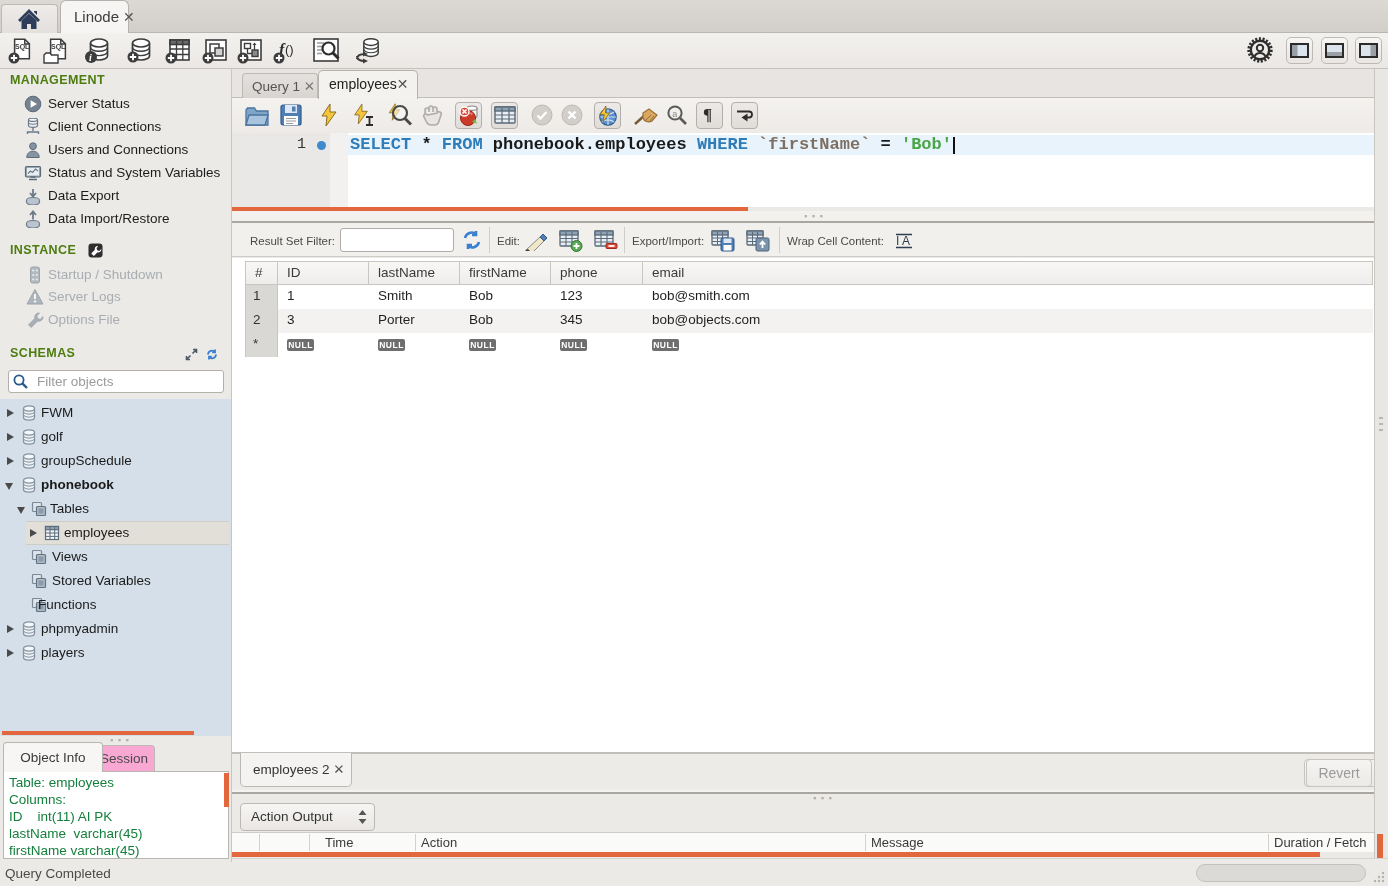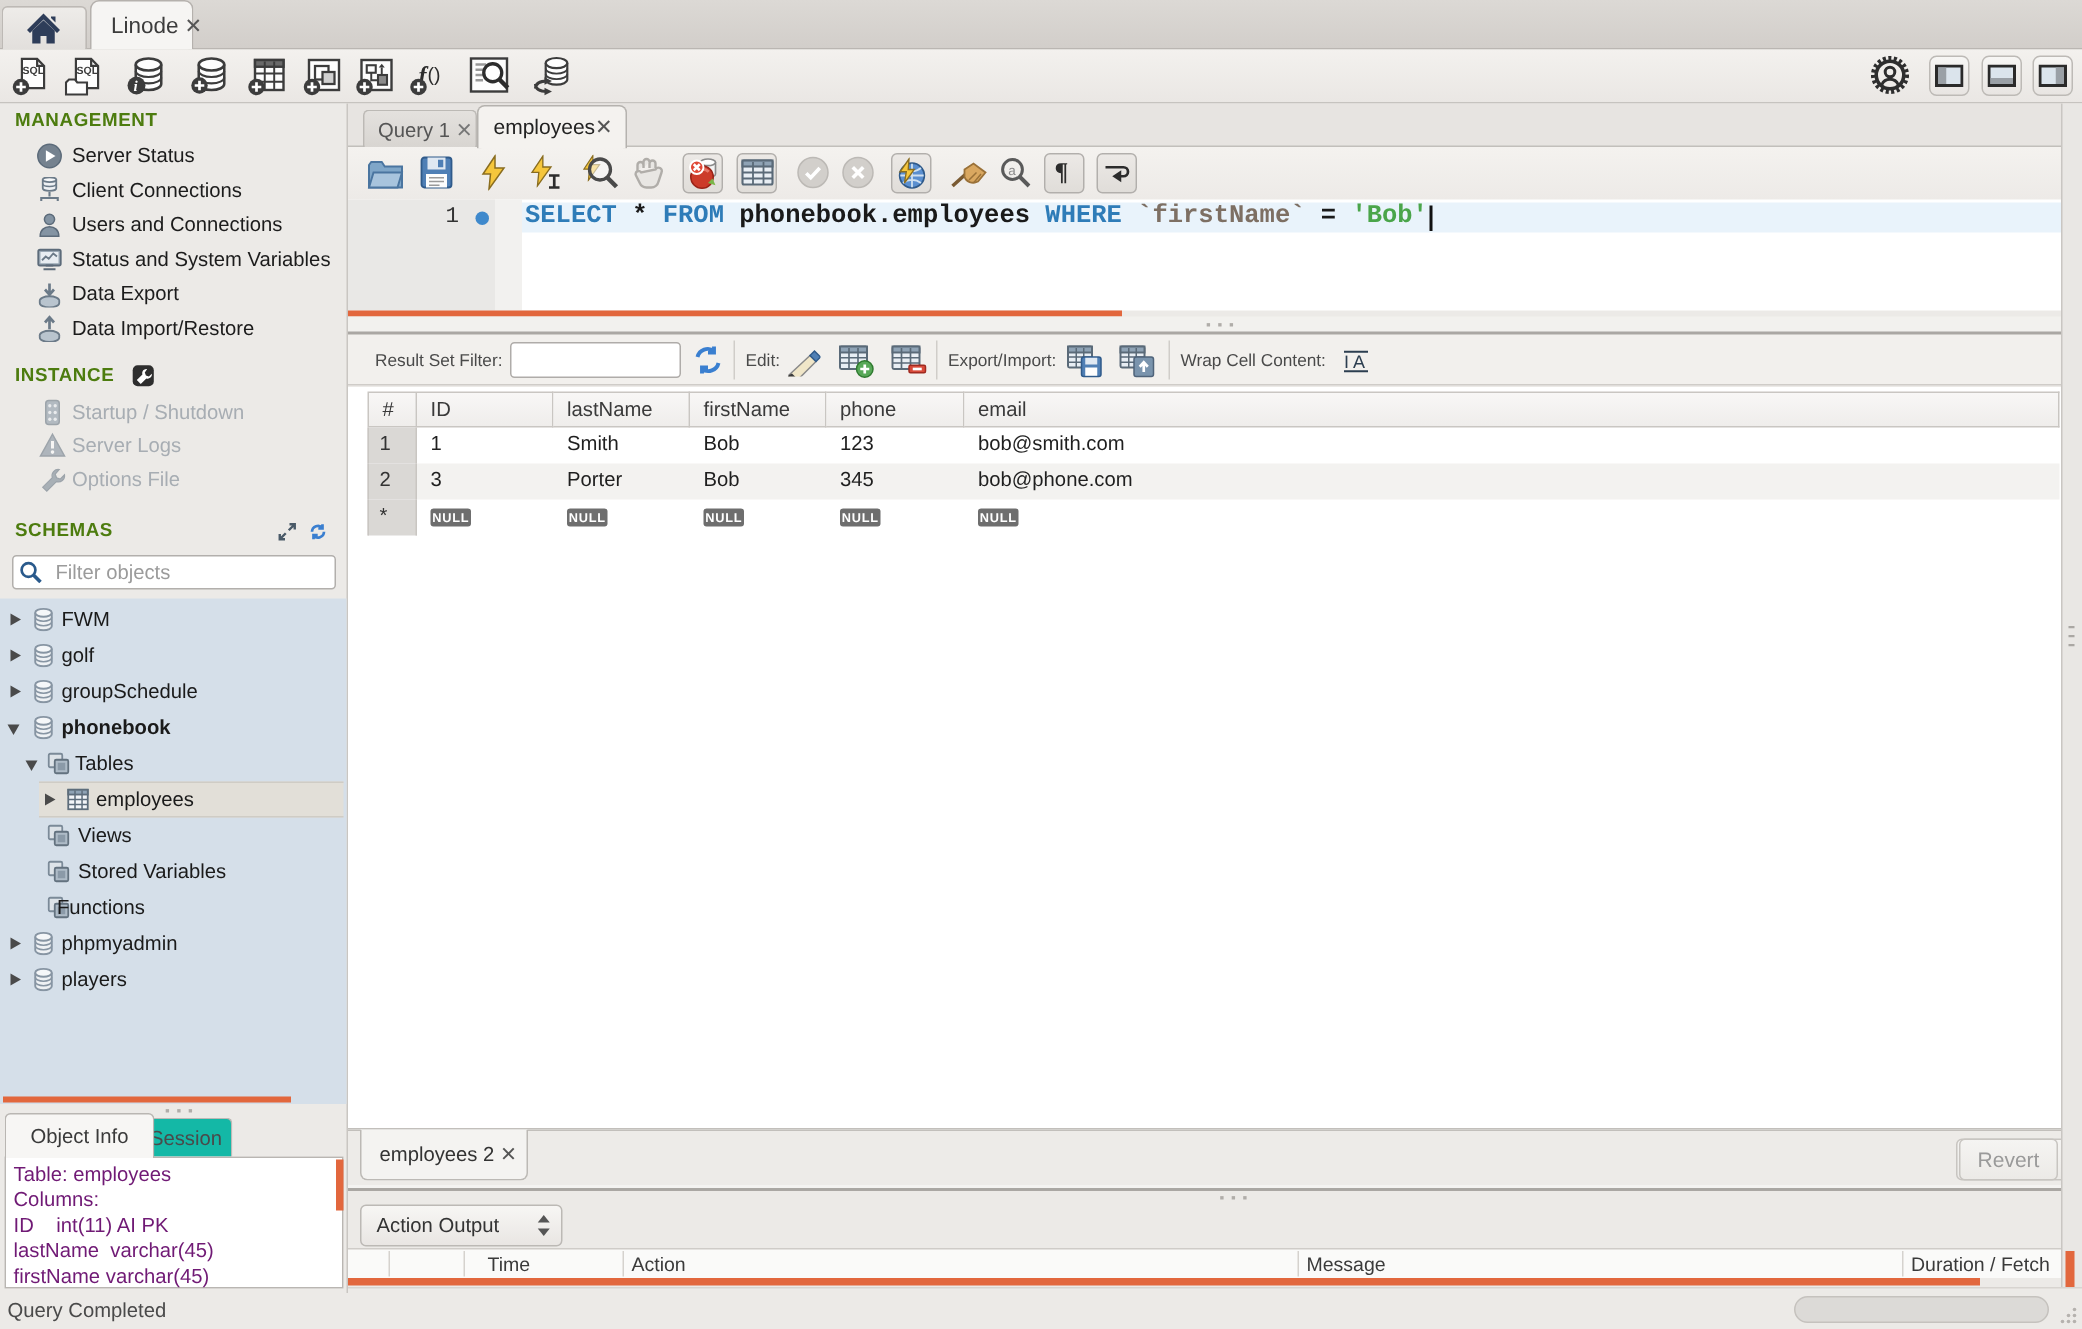--- a/index.html
+++ b/index.html
@@ -24,22 +24,22 @@
 
 #tree{left:0;top:399px;width:231px;height:337px;background:#d5dfe9}
 .trow{position:absolute;left:0;width:231px;height:24px;font-size:13.5px;color:#1a1a1a;white-space:nowrap}
 .tri{width:0;height:0;border-left:7px solid #4a4a4a;border-top:4.5px solid transparent;border-bottom:4.5px solid transparent;position:absolute;top:8px}
 .trid{width:0;height:0;border-top:7px solid #4a4a4a;border-left:4.5px solid transparent;border-right:4.5px solid transparent;position:absolute;top:10px}
 
 #filter{left:8px;top:370px;width:216px;height:23px;background:#fff;border:1px solid #b2afac;border-radius:3px}
 #filter span{position:absolute;left:28px;top:3px;font-size:13.5px;color:#9b9b9b}
 
 #objtab{left:3px;top:742px;width:100px;height:30px;background:#f7f6f4;border:1px solid #b9b6b2;border-bottom:none;border-radius:4px 4px 0 0;z-index:3;font-size:13.5px;color:#3a3a3a;text-align:center;line-height:29px}
-#sesstab{left:93px;top:745px;width:62px;height:27px;background:#14b8a6;border:1px solid #bdbab6;border-bottom:none;border-radius:4px 4px 0 0;font-size:13.5px;color:#4a4a4a;text-align:center;line-height:26px}
-#infopanel{left:3px;top:771px;width:226px;height:88px;background:#fff;border:1px solid #b9b6b2;font-size:13.5px;color:#701a75;line-height:17px;padding:2px 5px;z-index:2}
+#sesstab{left:93px;top:745px;width:62px;height:27px;background:#f9a8d4;border:1px solid #bdbab6;border-bottom:none;border-radius:4px 4px 0 0;font-size:13.5px;color:#4a4a4a;text-align:center;line-height:26px}
+#infopanel{left:3px;top:771px;width:226px;height:88px;background:#fff;border:1px solid #b9b6b2;font-size:13.5px;color:#15803d;line-height:17px;padding:2px 5px;z-index:2}
 #infoscroll{left:224px;top:773px;width:5px;height:34px;background:#e2673d;z-index:4}
 #orangeL{left:2px;top:731px;width:192px;height:4px;background:#e2673d;z-index:2}
 #statustext{left:5px;top:866px;font-size:13.5px;color:#4a4a4a}
 
 #qtabrow{left:232px;top:69px;width:1156px;height:29px;background:#e7e4e1;border-bottom:1px solid #c2bfbb}
 #qtab1{left:242px;top:73px;width:76px;height:25px;white-space:nowrap;overflow:hidden;background:linear-gradient(#e4e1de,#d8d5d1);border:1px solid #bcb9b5;border-bottom:none;border-radius:4px 4px 0 0;font-size:13.5px;color:#555;padding:4px 0 0 9px;z-index:2}
 #qtab2{left:318px;top:70px;width:100px;height:29px;background:#f4f2ef;border:1px solid #b5b2ae;border-bottom:none;border-radius:5px 5px 0 0;font-size:14px;color:#222;padding:5px 0 0 10px;z-index:2}
 #sqltb{left:232px;top:98px;width:1156px;height:35px;background:linear-gradient(#f4f2ef,#edeae7)}
 .tbtn{position:absolute;top:102px;width:27px;height:27px;border:1px solid #b2afac;border-radius:4px;background:linear-gradient(#ece9e6,#e0ddd9)}
 
@@ -354,21 +354,21 @@
 <div class="gc" style="left:369px;top:285px;width:91px">Smith</div>
 <div class="gc" style="left:460px;top:285px;width:91px">Bob</div>
 <div class="gc" style="left:551px;top:285px;width:92px">123</div>
 <div class="gc" style="left:643px;top:285px;width:730px">bob@smith.com</div>
 <div class="gnum" style="left:245px;top:309px;width:33px;border-left:1px solid #c9c6c2">2</div>
 <div class="gc" style="left:278px;top:309px;width:1095px;background:#f3f2f0"></div>
 <div class="gc" style="left:278px;top:309px;width:91px">3</div>
 <div class="gc" style="left:369px;top:309px;width:91px">Porter</div>
 <div class="gc" style="left:460px;top:309px;width:91px">Bob</div>
 <div class="gc" style="left:551px;top:309px;width:92px">345</div>
-<div class="gc" style="left:643px;top:309px;width:730px">bob@phone.com</div>
+<div class="gc" style="left:643px;top:309px;width:730px">bob@objects.com</div>
 <div class="gnum" style="left:245px;top:333px;width:33px;border-left:1px solid #c9c6c2">*</div>
 <div class="nullb" style="left:287px;top:339px">NULL</div>
 <div class="nullb" style="left:378px;top:339px">NULL</div>
 <div class="nullb" style="left:469px;top:339px">NULL</div>
 <div class="nullb" style="left:560px;top:339px">NULL</div>
 <div class="nullb" style="left:652px;top:339px">NULL</div>
 
 <div class="abs" id="btabrow"></div>
 <div class="abs" id="btab">employees 2 <span style="color:#555">✕</span></div>
 <div class="button" style="left:1304px;width:79px">Apply</div>

